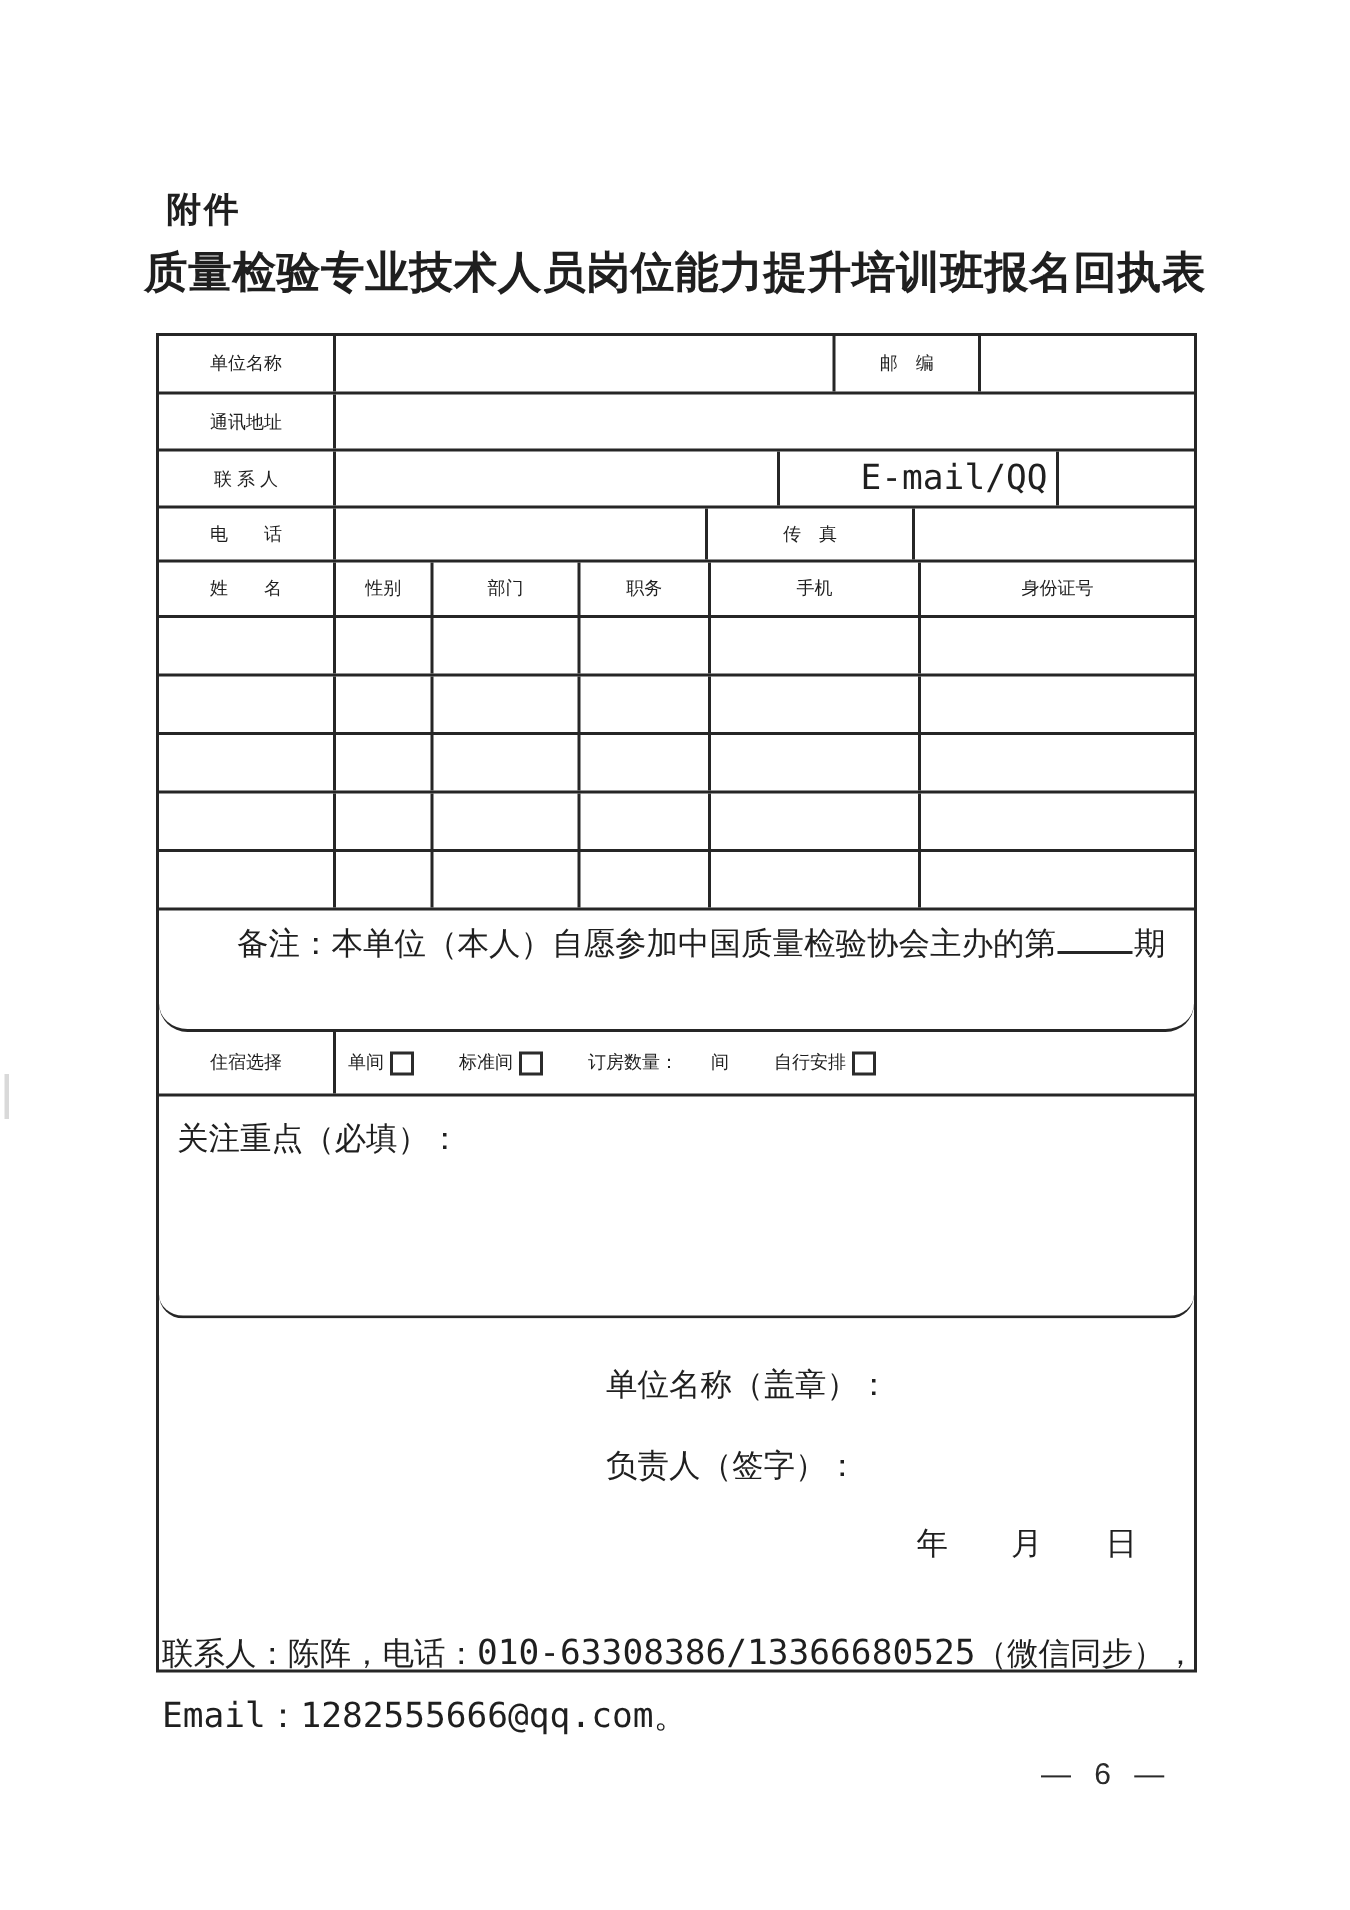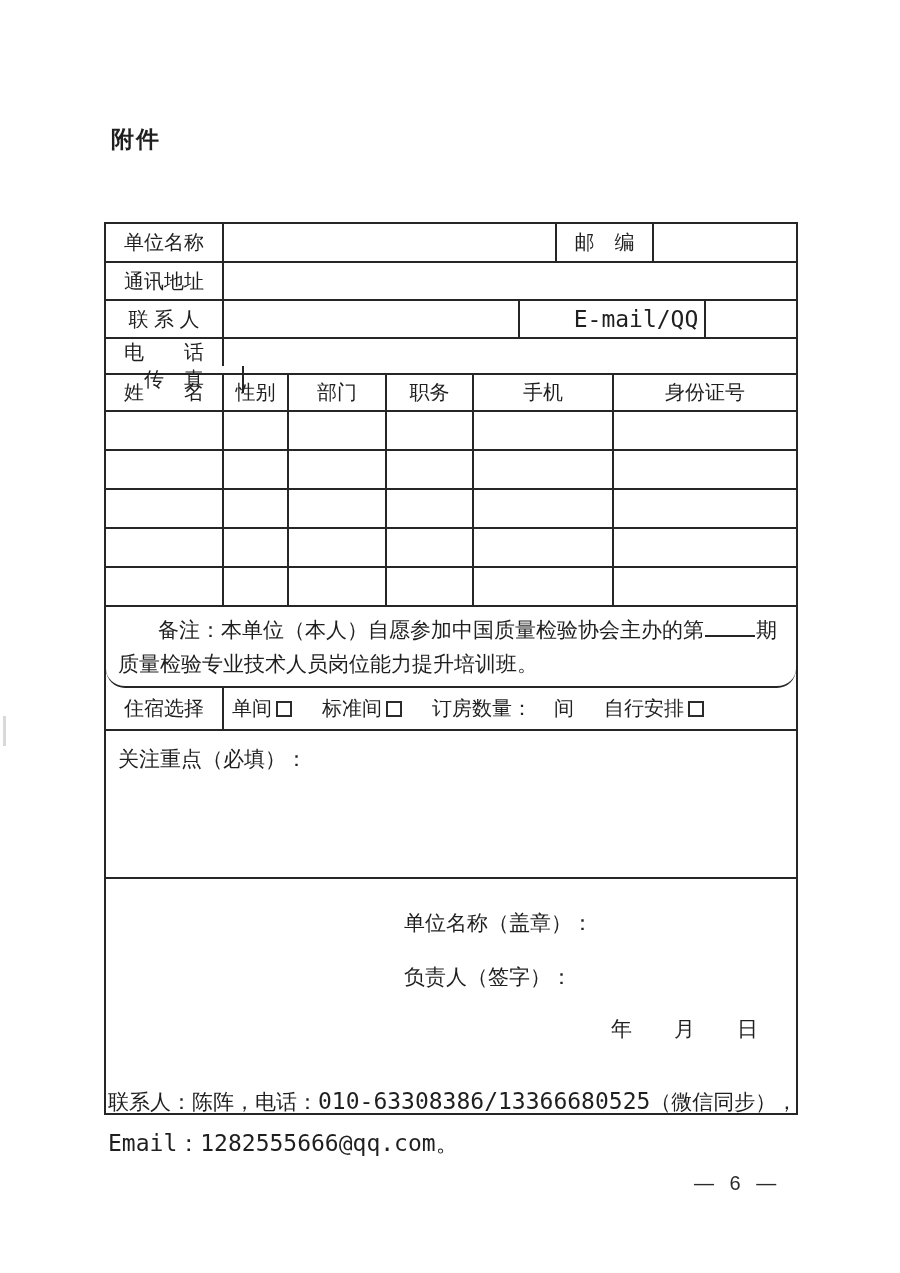--- a/index.html
+++ b/index.html
@@ -7,70 +7,71 @@
     position:relative;width:900px;height:1273px;background:#ffffff;
     font-family:"Liberation Sans",sans-serif;color:#1f1f1f;overflow:hidden;
   }
   .attachment{position:absolute;left:111px;top:124px;font-size:23px;font-weight:600;letter-spacing:2px;}
   .title{position:absolute;left:0;right:0;top:162px;margin:0;text-align:center;
     font-size:29px;font-weight:700;letter-spacing:0.5px;}
   .form{position:absolute;left:104px;top:222px;width:694px;border:2px solid #262626;box-sizing:border-box;}
   .row{display:flex;border-bottom:2px solid #262626;box-sizing:border-box;}
   .row:last-child{border-bottom:none;}
   .cell{border-right:2px solid #262626;box-sizing:border-box;display:flex;align-items:center;
-    font-size:20px;padding:0 8px;overflow:hidden;white-space:nowrap;}
+    font-size:12px;padding:0 8px;overflow:hidden;white-space:nowrap;}
   .cell.last{border-right:none;flex:1;}
   .center{justify-content:center;}
   .w118{width:118px;flex:none;}
   .w333{width:333px;flex:none;}
   .w97{width:97px;flex:none;}
   .w248{width:248px;flex:none;}
   .w138{width:138px;flex:none;}
   .w65{width:65px;flex:none;}
   .w98{width:98px;flex:none;}
   .w87{width:87px;flex:none;}
   .w140{width:140px;flex:none;}
-  .h39{height:39px;} .h38{height:38px;gap:48px;} .h36{height:36px;flex-direction:column;} .h37{height:37px;}
+  .h39{height:39px;} .h38{height:38px;gap:48px;} .h36{height:36px;} .h37{height:37px;}
   .mono{font-family:"DejaVu Sans Mono",monospace;font-size:23px;}
   
   .remark{height:81px;display:block;border-bottom:2px solid #262626;box-sizing:border-box;
     font-size:21px;padding:6px 12px 0 12px;line-height:34px;border-radius:19px;}
   .remark .l1{padding-left:40px;}
   .blank-underline{display:inline-block;width:50px;height:1em;border-bottom:2px solid #262626;
     vertical-align:baseline;margin:0 1px;}
   
   .lodging{height:43px;}
   .lodging .opts{gap:0;}
   .opt-gap{display:inline-block;width:30px;}
   .opt-gap-sm{display:inline-block;width:22px;}
   .checkbox{display:inline-block;width:16px;height:16px;border:2px solid #2b2b2b;
     margin-left:4px;vertical-align:-2px;box-sizing:border-box;background:#fff;}
   
   .focus{height:148px;display:flex;align-items:flex-start;border-bottom:2px solid #262626;
-    box-sizing:border-box;font-size:21px;padding:14px 12px 0 12px;}
+    box-sizing:border-box;font-size:21px;padding:14px 12px 0 12px;border-radius:16px;}
   
   .decl{height:204px;display:block;box-sizing:border-box;font-size:21px;padding:0 12px;}
   .decl .statement{margin:16px 0 0 28px;}
   .decl .seal{margin:30px 0 0 286px;}
   .decl .signer{margin:26px 0 0 286px;}
   .decl .date{margin:24px 26px 0 0;text-align:right;}
   
   .footer-line1{position:absolute;left:108px;top:1088px;font-size:21px;}
   .footer-line2{position:absolute;left:108px;top:1128px;font-size:21px;}
   .page-num{position:absolute;left:694px;top:1172px;font-size:20px;letter-spacing:5px;color:#2a2a2a;}
   .scan-artifact{position:absolute;left:3px;top:716px;width:3px;height:30px;background:#d9d9d9;}
 </style>
 </head>
 <body>
 
 <div class="doc">
 
   <div class="scan-artifact"></div>
 
   <div class="attachment">附件</div>
+  <h1 class="title">质量检验专业技术人员岗位能力提升培训班报名回执表</h1>
 
   <div class="form">
 
     <div class="row h39">
       <div class="cell w118 center">单位名称</div>
       <div class="cell w333"></div>
       <div class="cell w97 center">邮　编</div>
       <div class="cell last"></div>
     </div>
 
@@ -138,21 +139,20 @@
       <div class="cell w118"></div>
       <div class="cell w65"></div>
       <div class="cell w98"></div>
       <div class="cell w87"></div>
       <div class="cell w140"></div>
       <div class="cell last"></div>
     </div>
 
     <div class="remark">
       <div class="l1"><span>备注：本单位（本人）自愿参加中国质量检验协会主办的第</span><span class="blank-underline"></span><span>期</span></div>
-      <div class="l2">质量检验专业技术人员岗位能力提升培训班。</div>
     </div>
 
     <div class="row lodging">
       <div class="cell w118 center">住宿选择</div>
       <div class="cell last opts">
         <span>单间</span>
           <span class="checkbox"></span>
         <span class="opt-gap"></span>
         <span>标准间</span>
           <span class="checkbox"></span>

